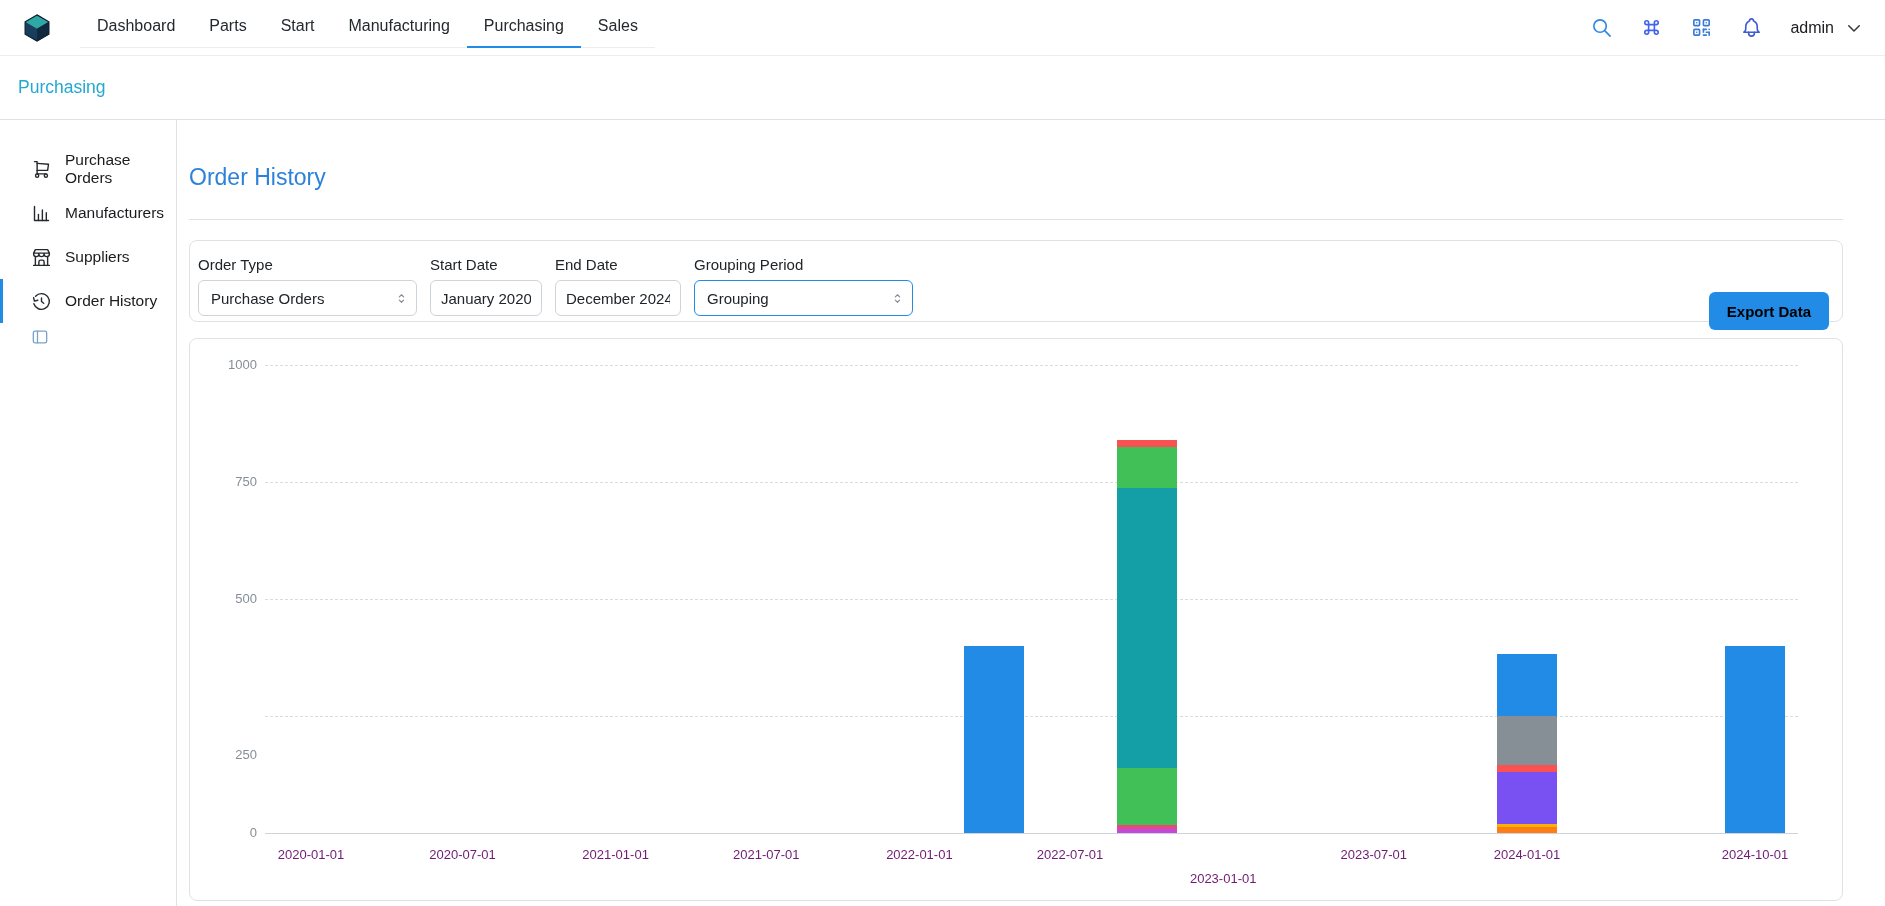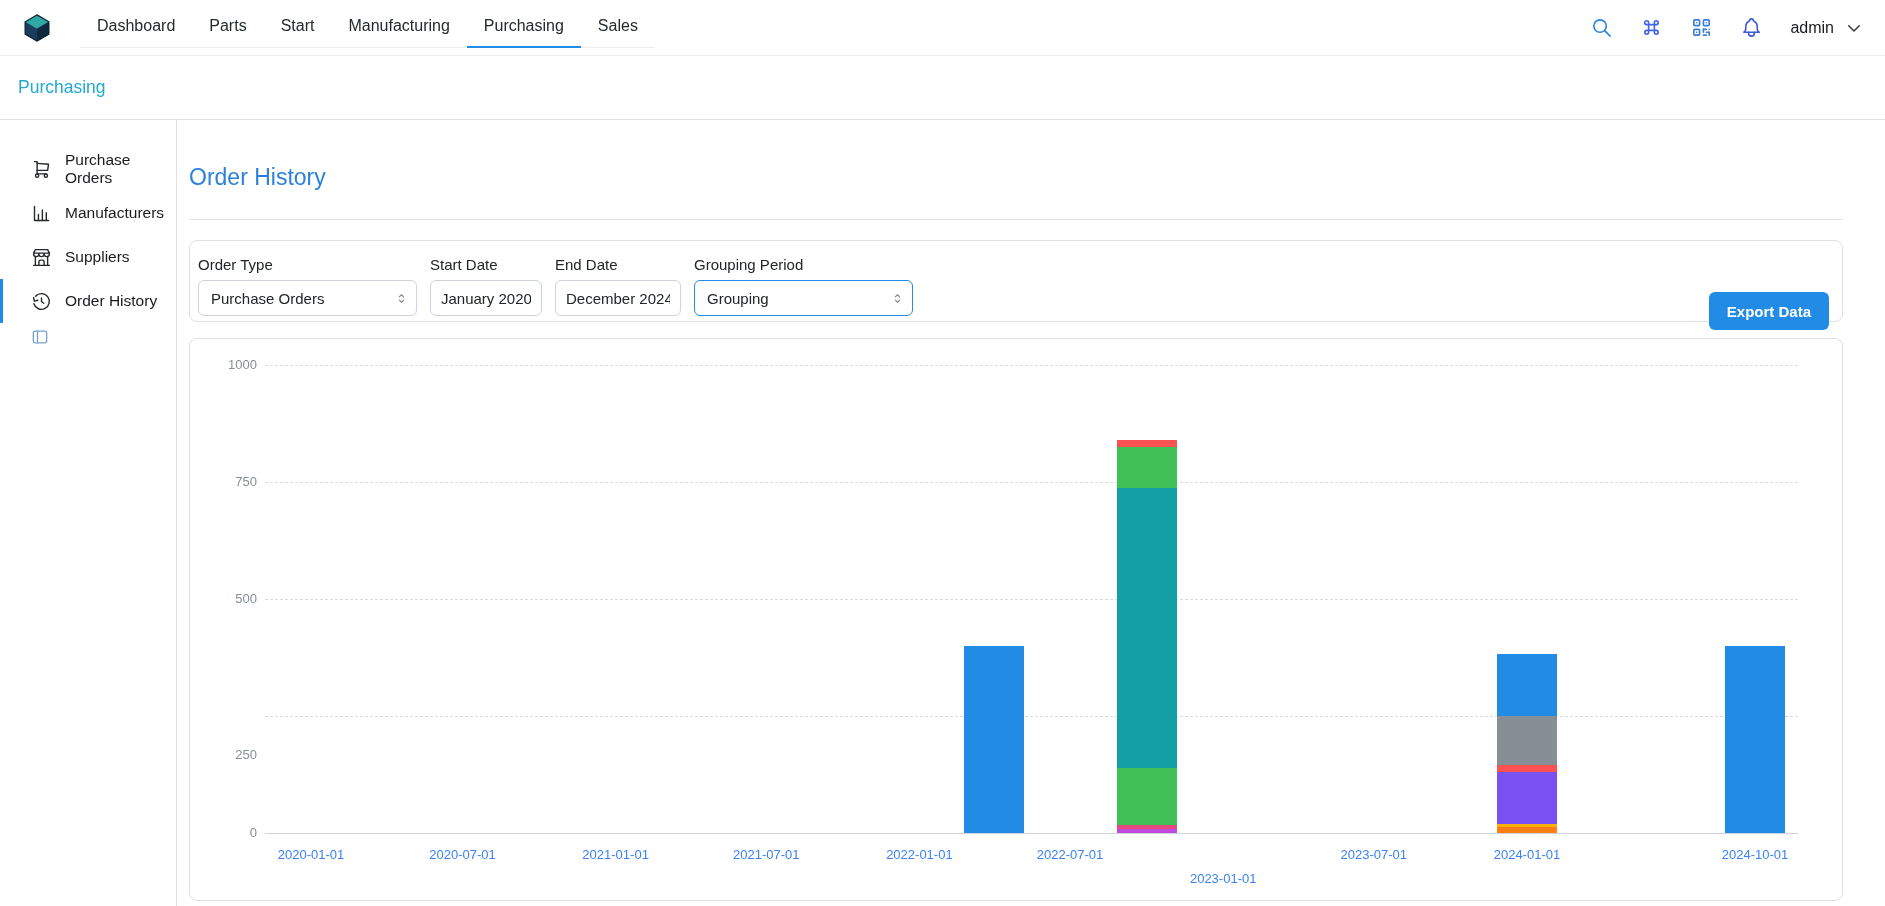--- a/index.html
+++ b/index.html
@@ -42,28 +42,28 @@
   .rule{border:none;border-top:1px solid var(--border);margin:28px 0 0}
   
   .filter-card{margin-top:20px;height:82px;border:1px solid var(--border);border-radius:8px;display:flex;align-items:flex-start;padding:15px 13px 0 8px;background:#fff}
   .field{display:flex;flex-direction:column;margin-right:13px}
   .field label{font-size:15px;color:#212529;margin-bottom:7px}
   .control{height:36px;border:1px solid #ced4da;border-radius:6px;background:#fff;font-size:15px;color:#212529;font-family:inherit}
   input.control{padding:12px 10px;outline:none}
   .select{display:flex;align-items:center;justify-content:space-between;padding:0 8px 0 12px;cursor:pointer}
   .select.focused{border-color:var(--accent)}
   .sel-icon{display:flex;color:#868e96;margin-left:12px}
-  .export-btn{margin-left:auto;margin-top:36px;height:38px;padding:0 18px;background:var(--accent);color:#ffffff;border:none;border-radius:6px;font-size:15px;font-weight:700;font-family:inherit;cursor:pointer}
+  .export-btn{margin-left:auto;margin-top:36px;height:38px;padding:0 18px;background:var(--accent);color:#000000;border:none;border-radius:6px;font-size:15px;font-weight:700;font-family:inherit;cursor:pointer}
   
   .chart-card{margin-top:16px;height:563px;border:1px solid var(--border);border-radius:8px;position:relative;background:#fff}
   .plot{position:absolute;inset:0}
   .gridline{position:absolute;height:0;border-top:1px dashed #d7dce2}
   .gridline.zero{border-top-style:solid;border-top-color:#ced4da}
   .ytick{position:absolute;left:0;width:67px;text-align:right;font-size:13px;color:#868e96;line-height:16px}
-  .xtick{position:absolute;width:130px;text-align:center;font-size:13px;color:#3b82f6}
+  .xtick{position:absolute;width:130px;text-align:center;font-size:13px;color:#701a75}
   .bar-seg{position:absolute}
 </style>
 </head>
 <body>
 
 <div class="header">
   <span class="logo">
     <svg width="30" height="30" viewBox="0 0 24 24">
       <path d="M12 1.5L21.5 7v10L12 22.5L2.5 17V7z" fill="#183d5d"></path>
       <path d="M12 1.5L21.5 7L12 12.5L2.5 7z" fill="#2fa8a4"></path>

